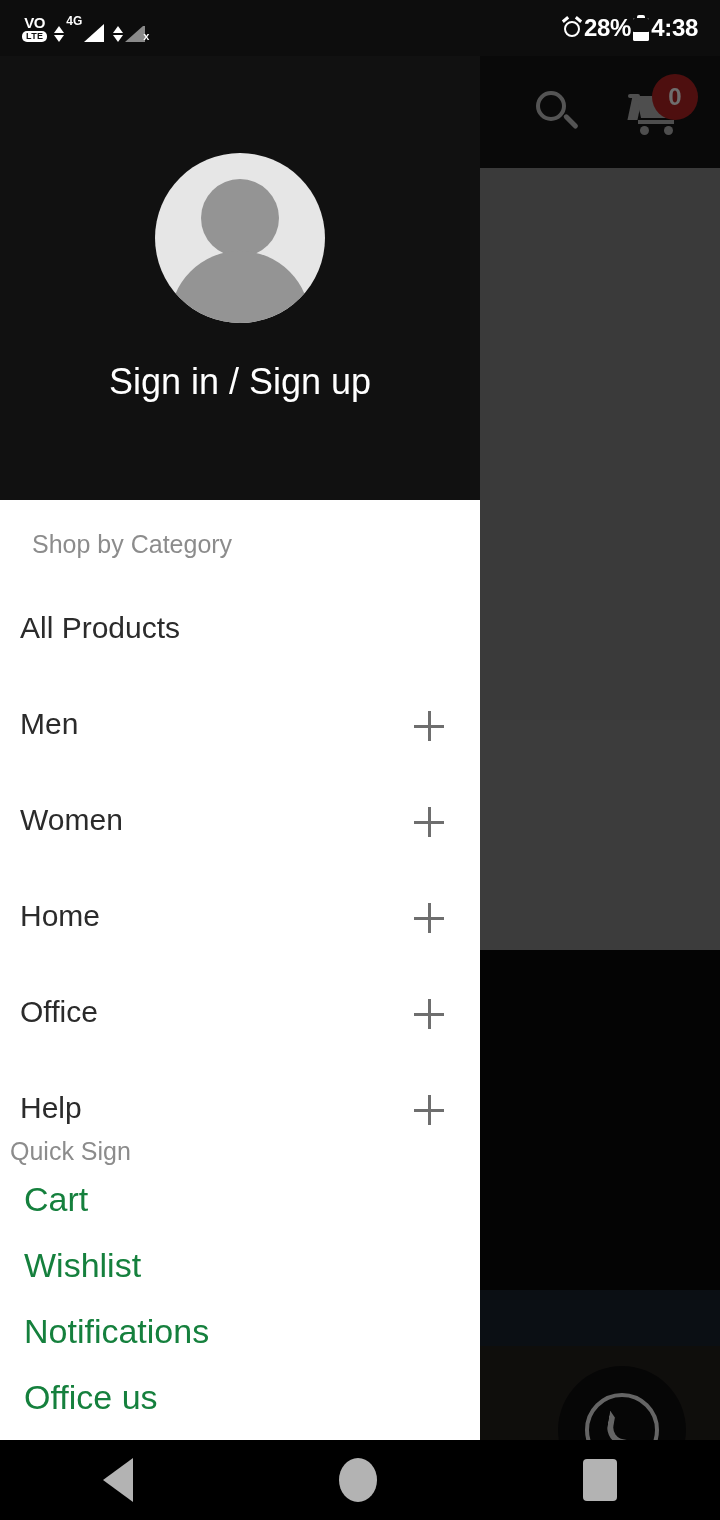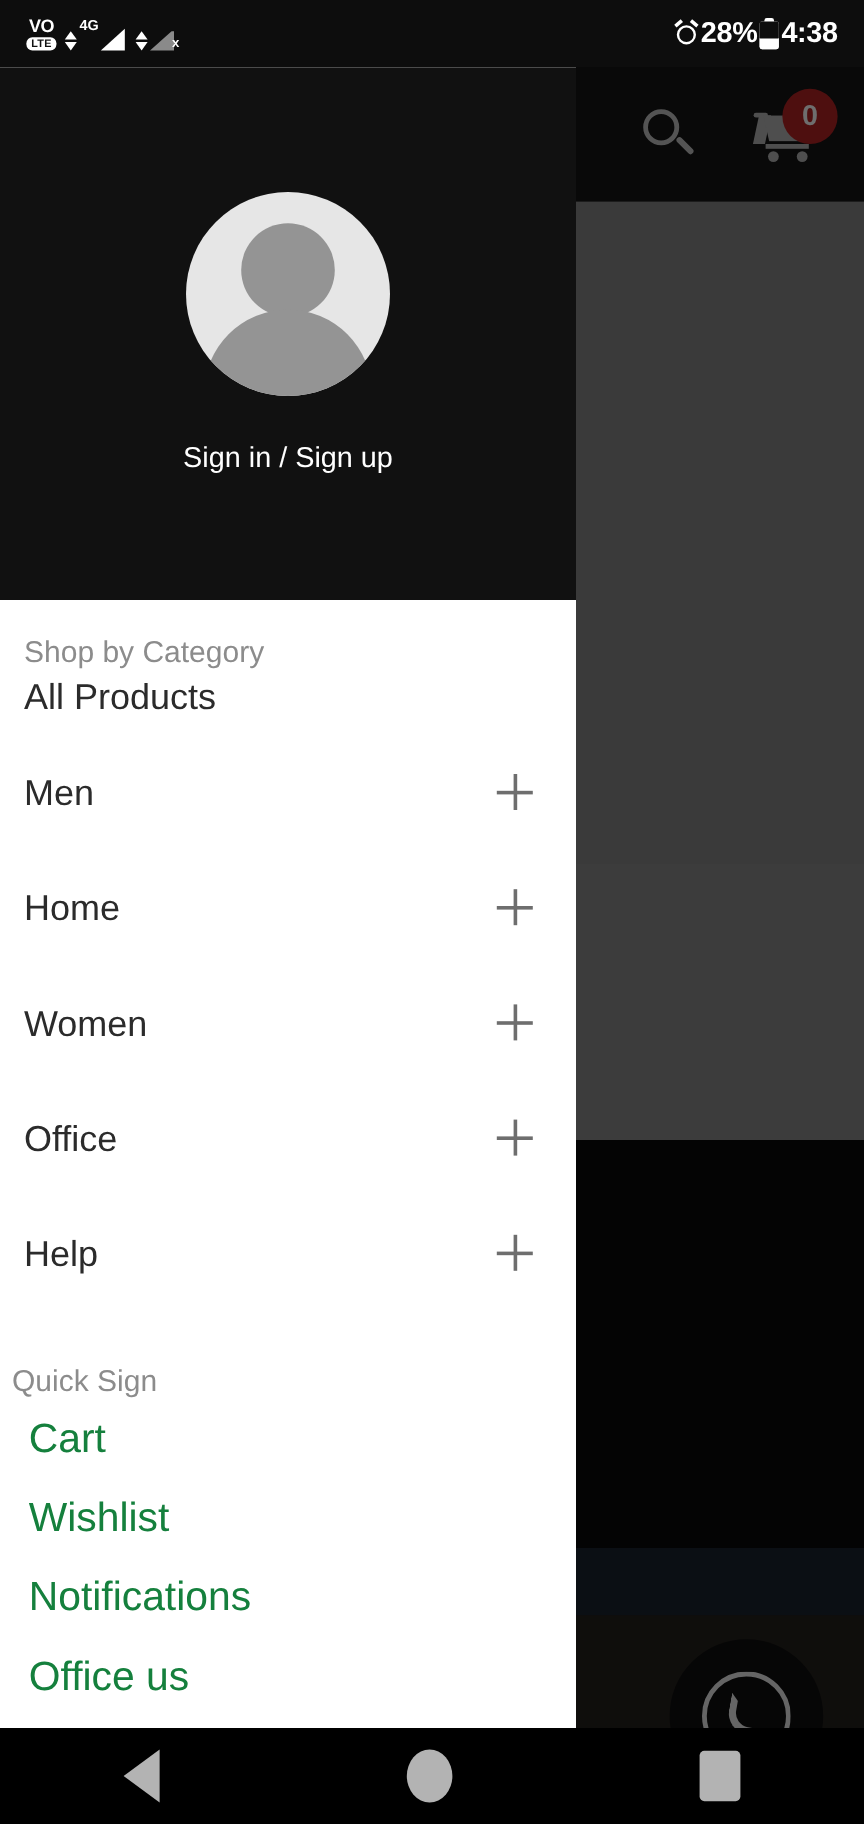--- a/index.html
+++ b/index.html
@@ -132,26 +132,26 @@
     position:absolute; top:56px; left:0; width:480px; height:1384px;
     background:#fff; z-index:30; overflow:hidden;
   }
   .drawer-header {
     height:444px; background:#111; display:flex; flex-direction:column;
     align-items:center; justify-content:center;
   }
   .avatar { width:170px; height:170px; border-radius:50%; background:#e6e6e6; position:relative; overflow:hidden; }
   .avatar .head { position:absolute; left:50%; top:26px; transform:translateX(-50%); width:78px;height:78px;border-radius:50%;background:#949494; }
   .avatar .body { position:absolute; left:50%; bottom:-28px; transform:translateX(-50%); width:140px;height:100px;border-radius:70px 70px 0 0;background:#949494; }
-  .signin { margin-top:38px; font-size:24px; color:#fff; font-weight:400; }
-
-  .sec-title { font-size:25px; color:#8c8c8c; padding:30px 0 0 20px; font-weight:400; }
+  .signin { margin-top:38px; font-size:36px; color:#fff; font-weight:400; }
+
+  .sec-title { font-size:25px; color:#8c8c8c; padding:30px 0 0 20px; font-weight:400;margin-left:12px; }
   .nav-list { padding:0; }
   .nav-item {
-    display:flex; align-items:flex-start; justify-content:space-between;
+    display:flex; align-items:flex-end; justify-content:space-between;
     padding:0 36px 0 20px; height:96px; font-size:30px; color:#2b2b2b;
   }
   .nav-item.first { height:86px; padding-top:6px; }
   .plus { position:relative; width:30px;height:30px; flex:0 0 auto; }
   .plus:before, .plus:after { content:""; position:absolute; background:#6e6e6e; }
   .plus:before { left:0; top:13.5px; width:30px; height:3px; }
   .plus:after  { top:0; left:13.5px; height:30px; width:3px; }
 
   .ql-title { font-size:25px; color:#8c8c8c; padding:12px 0 0 10px; font-weight:400; }
   .ql-item { padding:0 0 0 24px; height:66px; display:flex; align-items:center; font-size:34px; color:#15803d; }
@@ -306,25 +306,25 @@
 
     <div class="nav-list">
       <div class="nav-item first">
         <span>All Products</span>
       </div>
       <div class="nav-item">
         <span>Men</span>
         <span class="plus"></span>
       </div>
       <div class="nav-item">
+        <span>Women</span>
+        <span class="plus"></span>
+      </div>
+      <div class="nav-item">
         <span>Home</span>
-        <span class="plus"></span>
-      </div>
-      <div class="nav-item">
-        <span>Women</span>
         <span class="plus"></span>
       </div>
       <div class="nav-item">
         <span>Office</span>
         <span class="plus"></span>
       </div>
       <div class="nav-item">
         <span>Help</span>
         <span class="plus"></span>
       </div>

